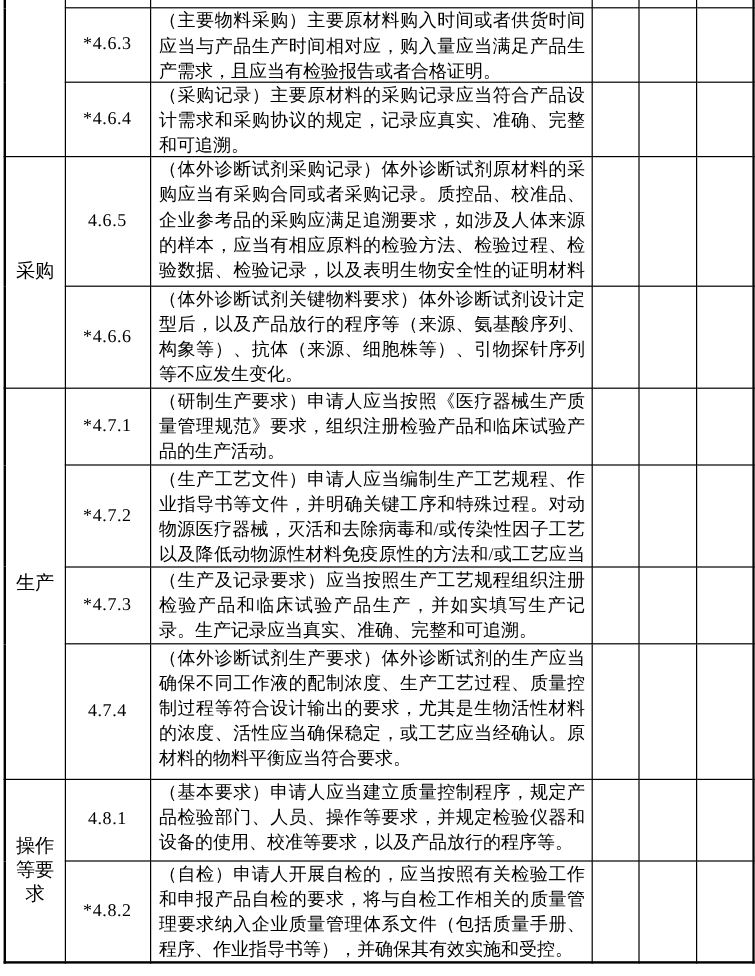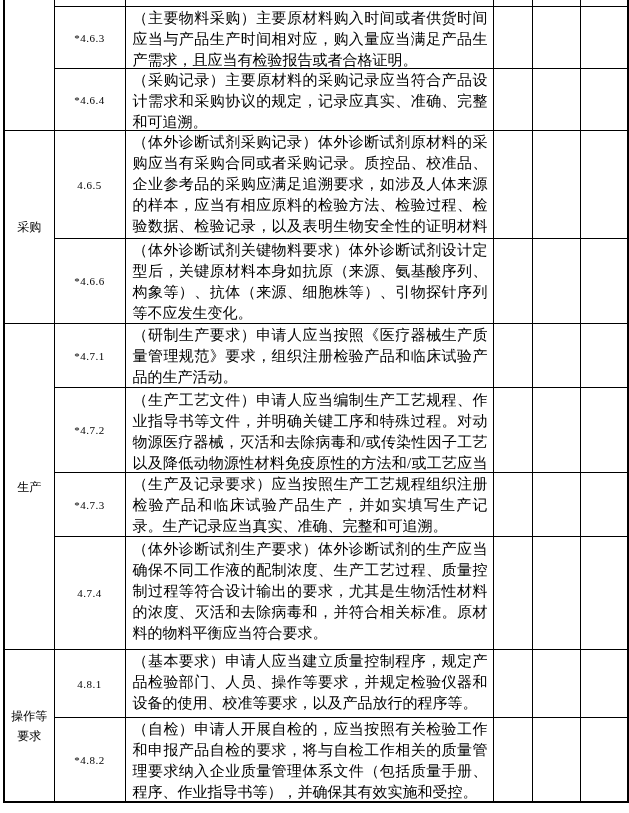--- a/index.html
+++ b/index.html
@@ -33,31 +33,31 @@
   tr.sliver td { border-top: none; }
   .box {
     box-sizing: border-box;
     overflow: hidden;
   }
   .cat-box {
     display: flex;
     align-items: center;
     justify-content: center;
     text-align: center;
-    font-size: 12px;
+    font-size: 16px;
     line-height: 20px;
     padding: 0 6px;
     word-break: break-all;
   }
   .clause-box {
     display: flex;
     align-items: center;
     justify-content: center;
     text-align: center;
-    font-size: 11px;
+    font-size: 15px;
     letter-spacing: 0.5px;
   }
   .desc-box {
     font-size: 15px;
     line-height: 21px;
     padding: 1px 5px 0 7px;
     text-align: justify;
     word-break: break-all;
   }
 </style>
@@ -161,21 +161,21 @@
         </td>
   </tr>
 
   <tr>
     <td>
           <div class="box clause-box" style="height:84px">
             <span>*4.6.6</span>
           </div>
         </td>
     <td>
-          <div class="box desc-box" style="height:84px"><span>（体外诊断试剂关键物料要求）体外诊断试剂设计定型后，关键原材料本身如抗原（来源、氨基酸序列、构象等）、抗体（来源、细胞株等）、引物探针序列等不应发生变化。</span></div>
+          <div class="box desc-box" style="height:84px"><span>（体外诊断试剂关键物料要求）体外诊断试剂设计定型后，以及产品放行的程序等（来源、氨基酸序列、构象等）、抗体（来源、细胞株等）、引物探针序列等不应发生变化。</span></div>
         </td>
     <td>
           <div class="box" style="height:84px"></div>
         </td>
     <td>
           <div class="box" style="height:84px"></div>
         </td>
     <td>
           <div class="box" style="height:84px"></div>
         </td>
@@ -246,21 +246,21 @@
         </td>
   </tr>
 
   <tr>
     <td>
           <div class="box clause-box" style="height:111px">
             <span>4.7.4</span>
           </div>
         </td>
     <td>
-          <div class="box desc-box" style="height:111px"><span>（体外诊断试剂生产要求）体外诊断试剂的生产应当确保不同工作液的配制浓度、生产工艺过程、质量控制过程等符合设计输出的要求，尤其是生物活性材料的浓度、灭活和去除病毒和，并符合相关标准。原材料的物料平衡应当符合要求。</span></div>
+          <div class="box desc-box" style="height:111px"><span>（体外诊断试剂生产要求）体外诊断试剂的生产应当确保不同工作液的配制浓度、生产工艺过程、质量控制过程等符合设计输出的要求，尤其是生物活性材料的浓度、活性应当确保稳定，或工艺应当经确认。原材料的物料平衡应当符合要求。</span></div>
         </td>
     <td>
           <div class="box" style="height:111px"></div>
         </td>
     <td>
           <div class="box" style="height:111px"></div>
         </td>
     <td>
           <div class="box" style="height:111px"></div>
         </td>

